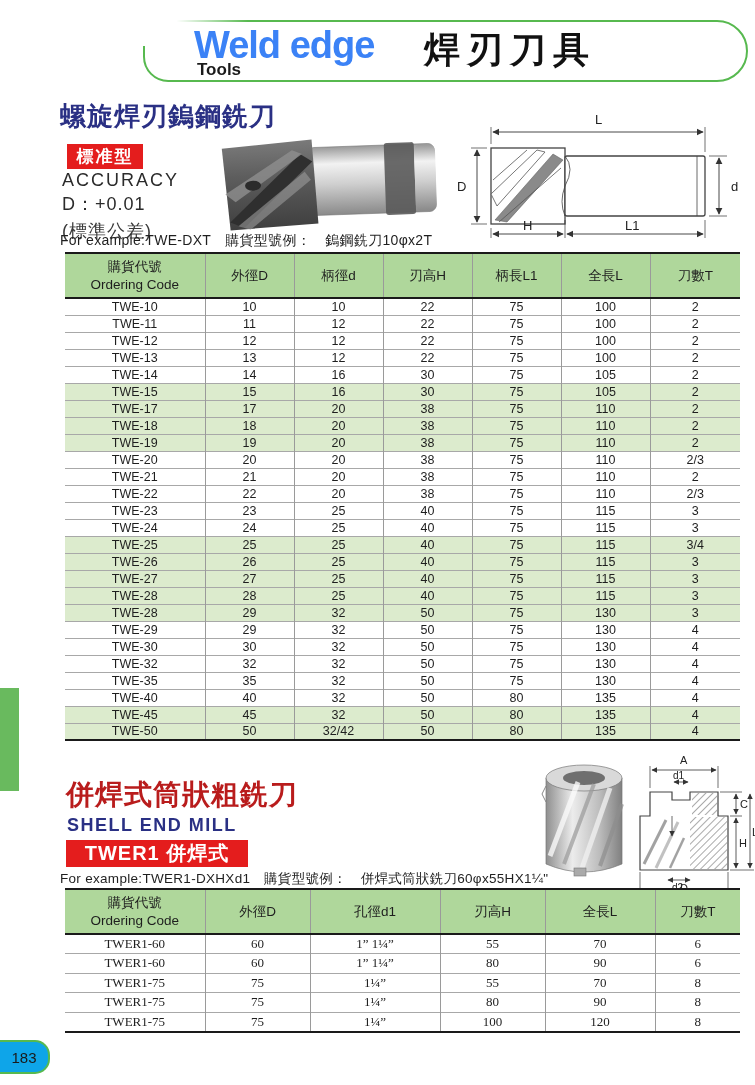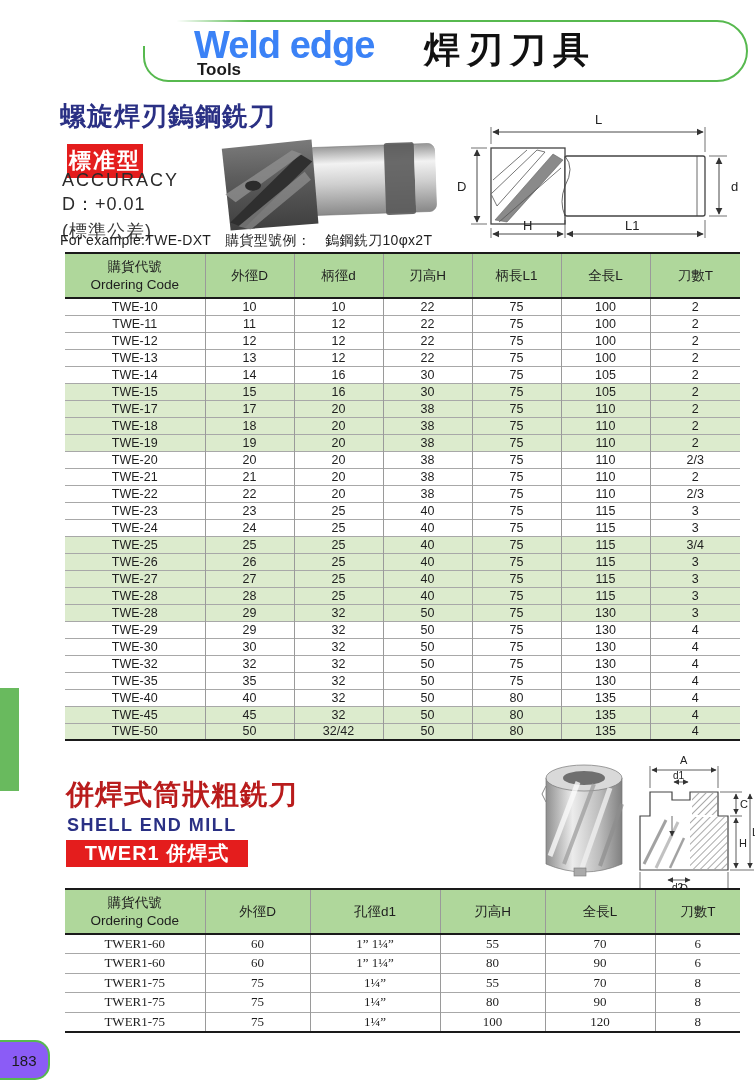--- a/index.html
+++ b/index.html
@@ -36,21 +36,21 @@
 
   
   .s1-title {
     position:absolute; left:60px; top:99px;
     font-size:26px; font-weight:bold; color:#2a3084; letter-spacing:1px;
   }
   .badge-red {
     position:absolute; background:#e41d1d; color:#fff; font-weight:bold;
     display:flex; align-items:center; justify-content:center;
   }
-  .badge1 { left:67px; top:144px; width:76px; height:34px; font-size:22px; letter-spacing:2px; }
+  .badge1 { left:67px; top:144px; width:76px; height:25px; font-size:17px; letter-spacing:2px; }
   .accuracy { position:absolute; left:62px; top:170px; color:#2b2b2b; }
   .accuracy .l1 { font-size:18px; letter-spacing:2px; }
   .accuracy .l2 { font-size:18px; letter-spacing:1px; margin-top:1px; }
   .accuracy .l3 { font-size:18px; letter-spacing:1px; margin-top:3px; color:#3a3a3a; }
   .example-line {
     position:absolute; left:60px; font-size:14px; color:#1f1f1f; letter-spacing:0.3px;
   }
   .example1 { top:232px; }
   .photo1 { position:absolute; left:213px; top:131px; }
   .diagram1 { position:absolute; left:453px; top:110px; }
@@ -85,24 +85,24 @@
     position:absolute; left:67px; top:815px;
     font-size:18px; font-weight:bold; color:#2a3084; letter-spacing:1.5px;
   }
   .badge2 { left:66px; top:840px; width:182px; height:27px; font-size:20px; letter-spacing:1px; }
   .example2 { top:870px; font-size:13.5px; }
   .photo2 { position:absolute; left:538px; top:760px; }
   .diagram2 { position:absolute; left:626px; top:752px; }
 
   
   .page-pill {
-    position:absolute; left:0; top:1040px; width:50px; height:40px;
+    position:absolute; left:0; top:1040px; width:50px; height:34px;
     border:2.5px solid #57b94f; border-left:none; border-radius:0 15px 15px 0;
     display:flex; align-items:center; justify-content:center;
-    font-size:15px; color:#1a1a1a; background:#8b5cf6;
+    font-size:15px; color:#1a1a1a; background:#0ea5e9;
   }
 
   svg text { font-family:"Liberation Sans", sans-serif; fill:#222; }
 </style>
 </head>
 <body>
 
 <div class="page">
 
   <div class="banner-outline"></div>
@@ -445,20 +445,21 @@
           <td>135</td>
           <td>4</td>
         </tr>
       </tbody>
   </table>
 
   <div class="green-block"></div>
   <div class="s2-title">併焊式筒狀粗銑刀</div>
   <div class="s2-sub">SHELL  END MILL</div>
   <div class="badge-red badge2">TWER1 併焊式</div>
+  <div class="example-line example2">For example:TWER1-DXHXd1　購貨型號例：　併焊式筒狀銑刀60φx55HX1¼"</div>
 
   <svg class="photo2" width="92" height="122" viewBox="0 0 92 122">
     <defs>
       <linearGradient id="bodyGrad" x1="0" y1="0" x2="1" y2="0">
         <stop offset="0" stop-color="#8f8f8f"></stop>
           <stop offset="0.35" stop-color="#ececec"></stop>
         <stop offset="0.7" stop-color="#bdbdbd"></stop>
           <stop offset="1" stop-color="#808080"></stop>
       </linearGradient>
     </defs>

